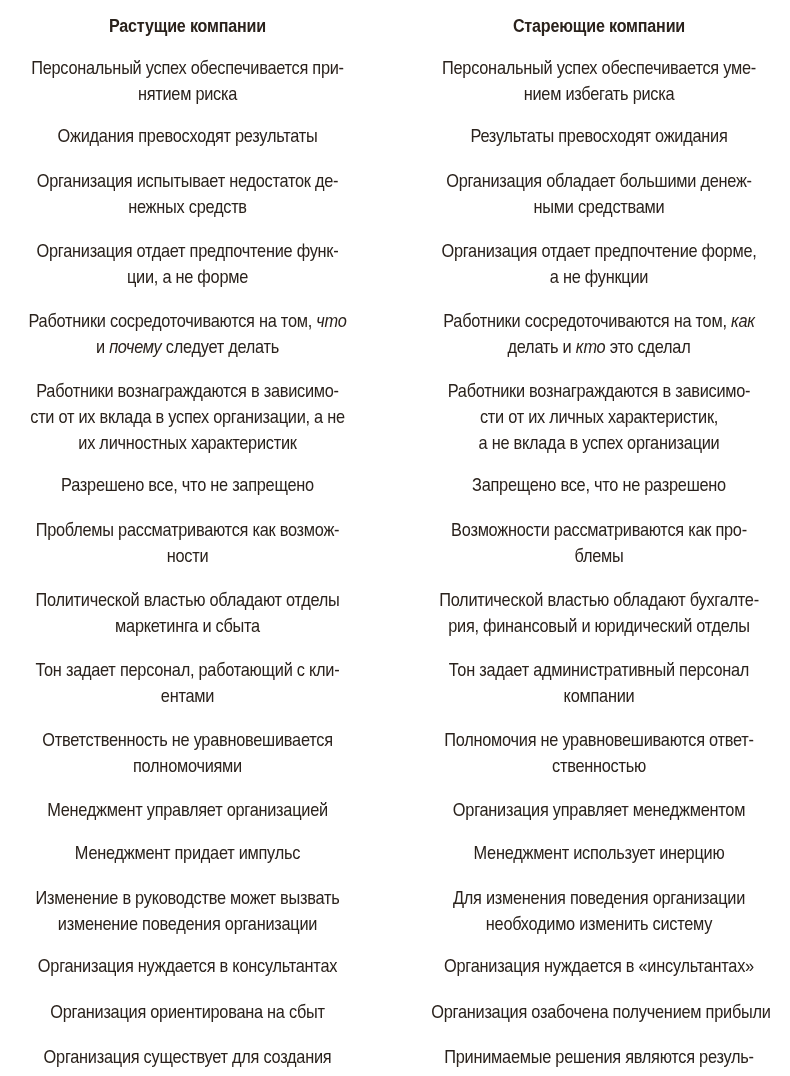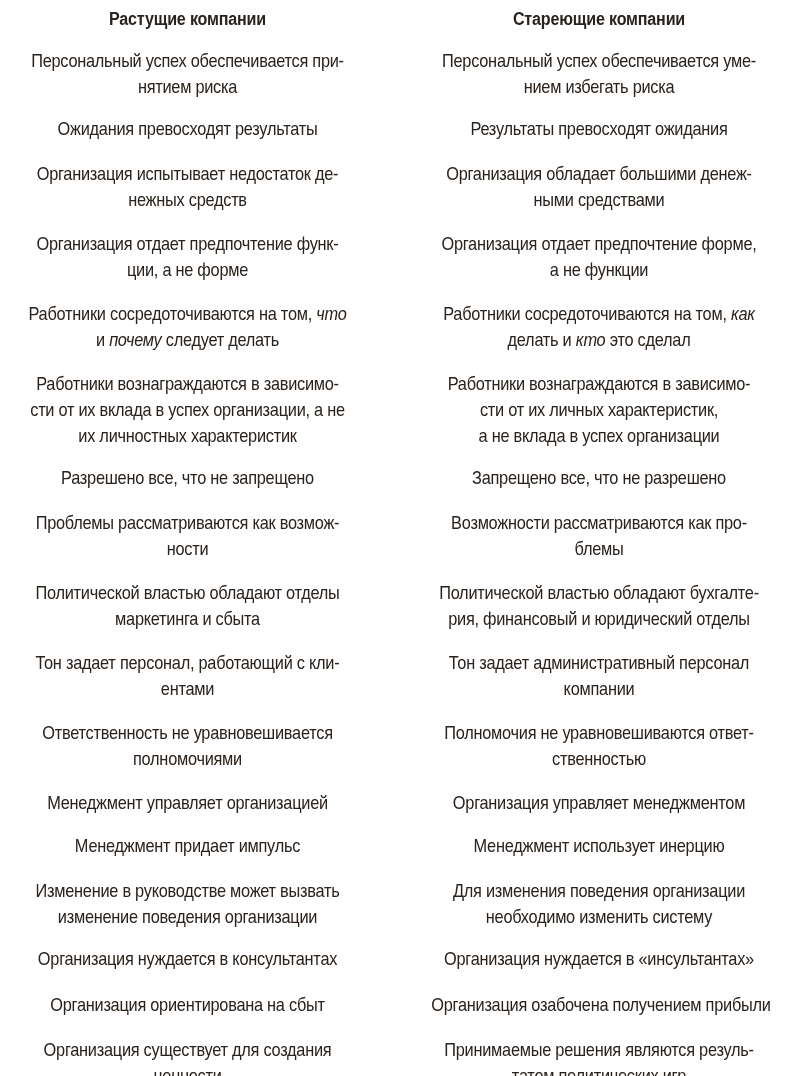--- a/index.html
+++ b/index.html
@@ -1,21 +1,21 @@
 <!DOCTYPE html>
 <html><head>
 <meta charset="utf-8">
 <style>
   html, body { margin: 0; padding: 0; background: #ffffff; }
   body {
     width: 790px; height: 1076px; overflow: hidden; position: relative;
     font-family: "Liberation Sans", "DejaVu Sans", sans-serif;
     color: #2a221c;
   }
-  .table { position: absolute; left: 0; top: 8px; width: 790px; height: 888px; }
+  .table { position: absolute; left: 0; top: 15px; width: 790px; height: 888px; }
   .col { position: absolute; top: 0; }
   .col-left { left: 0; width: 375px; }
   .col-right { left: 404px; width: 390px; }
   .hdr {
     position: absolute; left: 0; right: 0; top: -1px;
     text-align: center; font-weight: bold; font-size: 17.5px;
     line-height: 24px; letter-spacing: -0.2px;
     transform: scaleX(0.92); transform-origin: center;
   }
   .cell {

